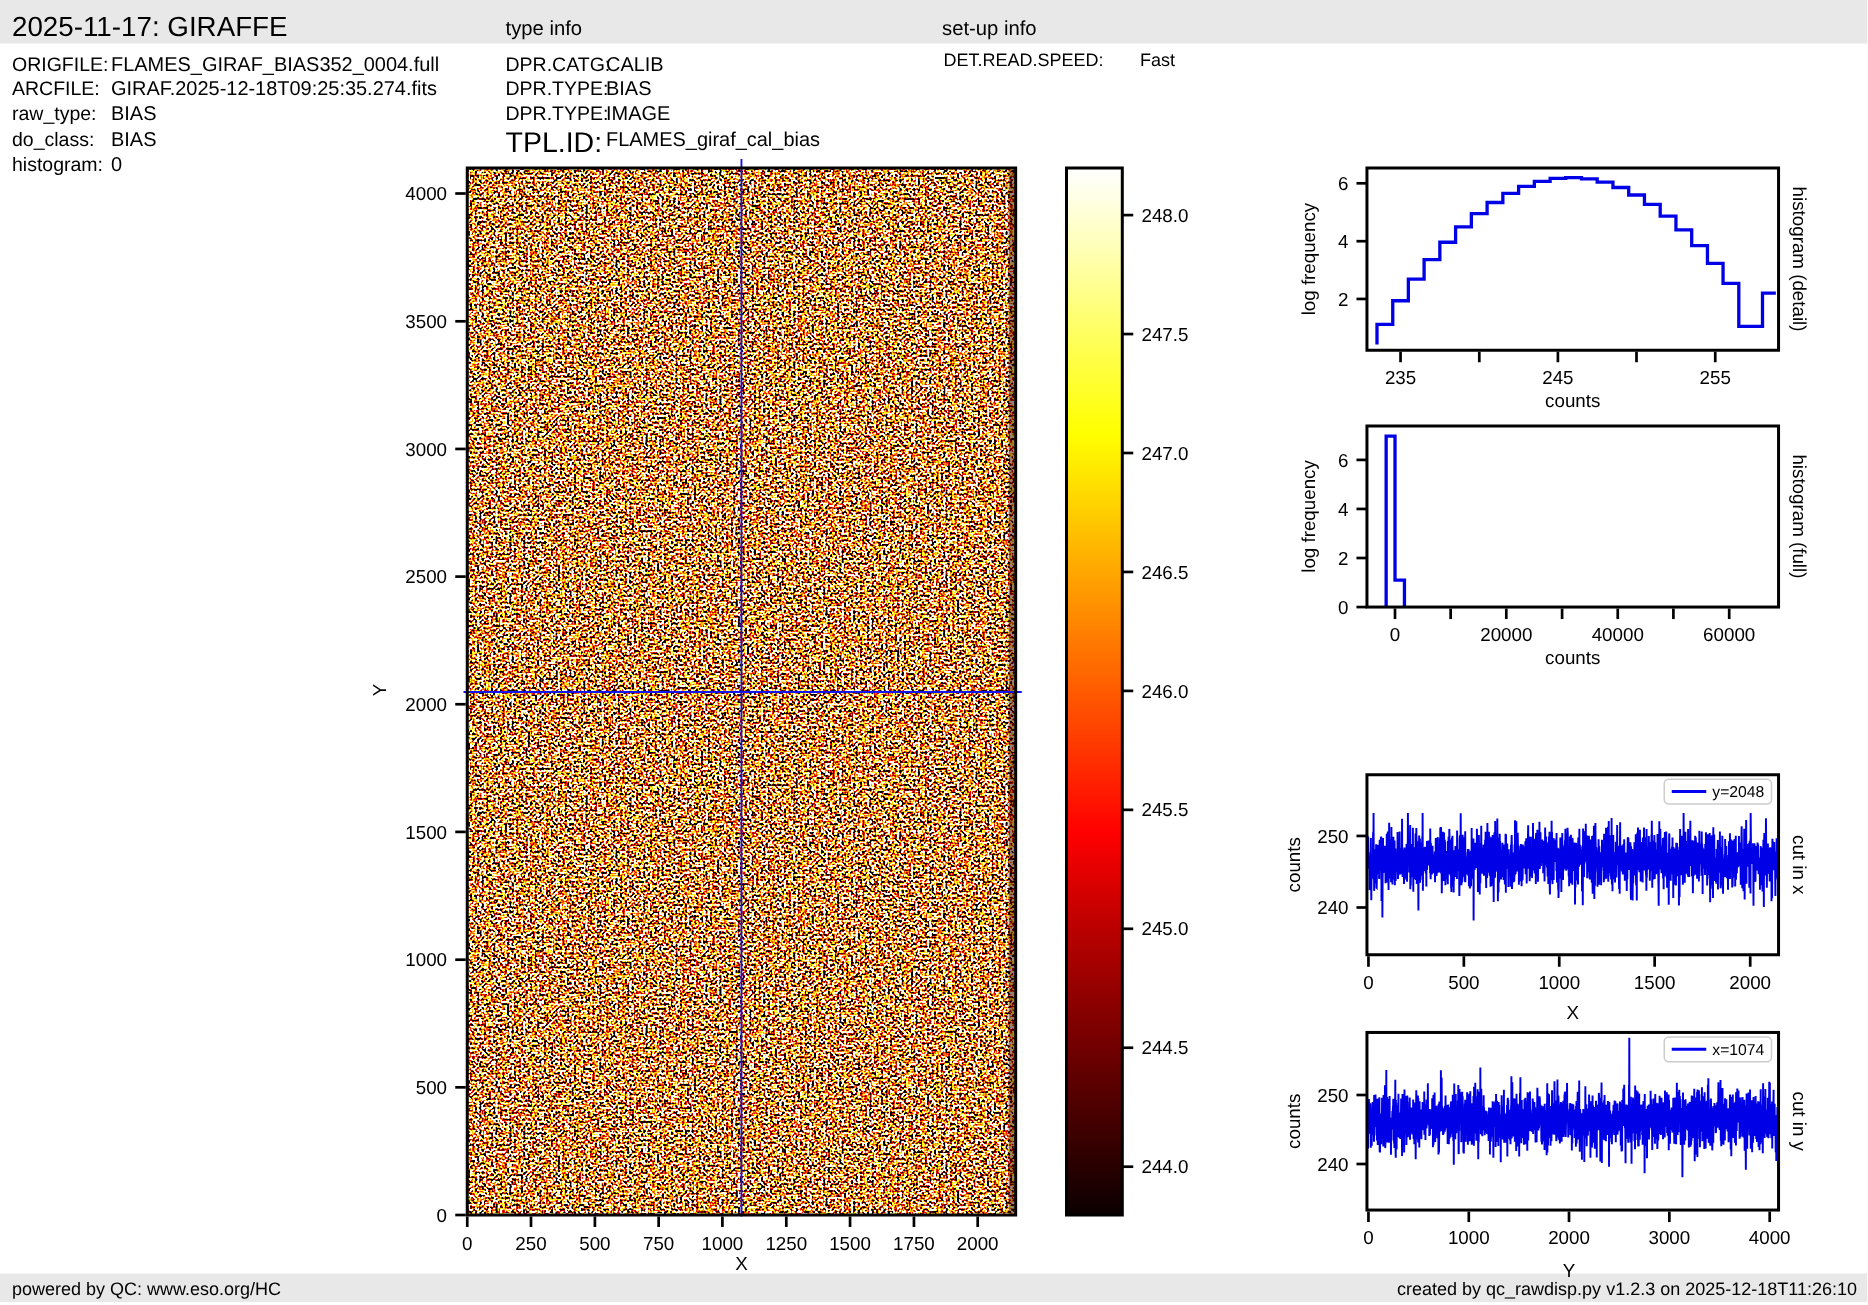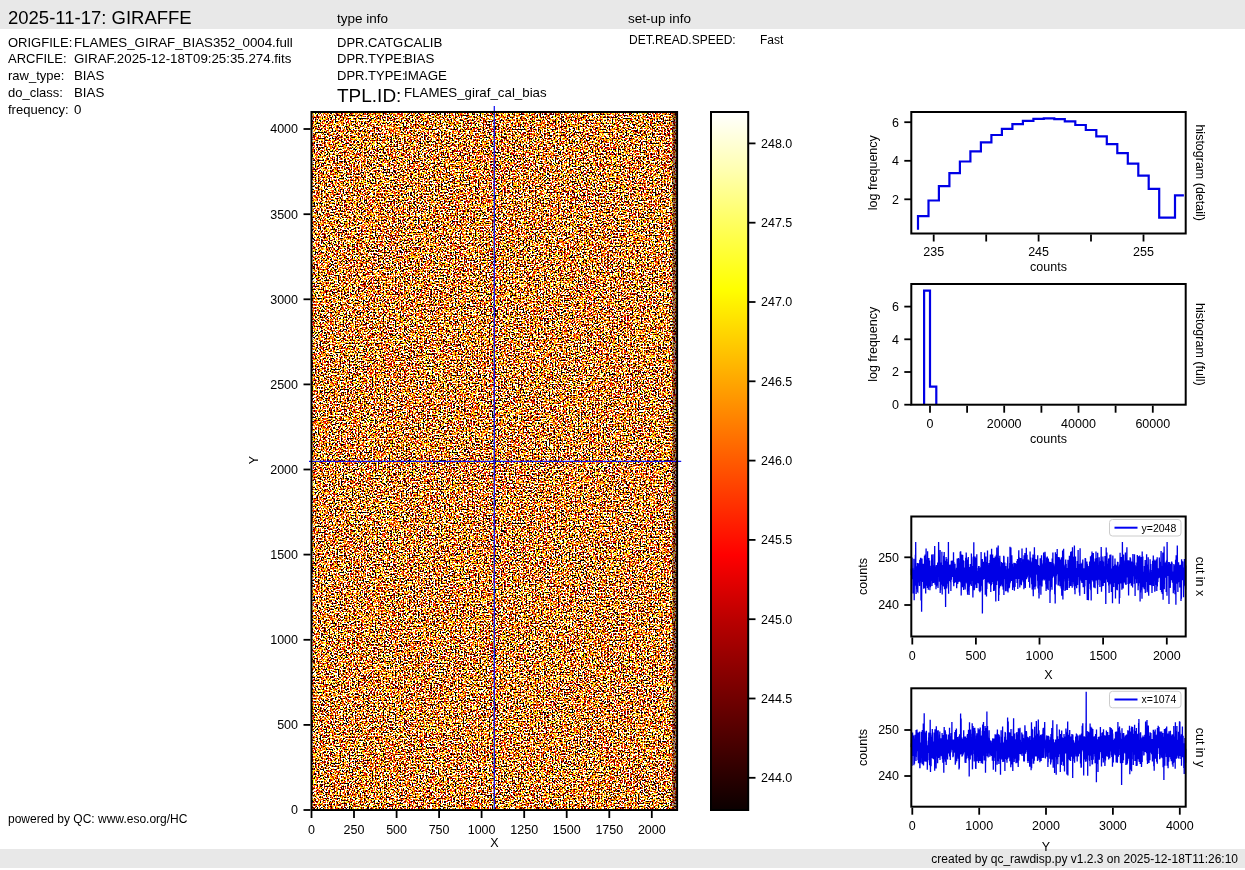--- a/index.html
+++ b/index.html
@@ -20,37 +20,37 @@
 <div class="abs" style="left:628px;top:10.5px;font-size:13.5px;">set-up info</div>
 
 <div class="abs" style="left:8px;top:34.5px;font-size:13px;">ORIGFILE:</div>
 <div class="abs" style="left:74px;top:34.5px;font-size:13.3px;">FLAMES_GIRAF_BIAS352_0004.full</div>
 <div class="abs" style="left:8px;top:51.2px;font-size:13px;">ARCFILE:</div>
 <div class="abs" style="left:74px;top:51.2px;font-size:13.3px;">GIRAF.2025-12-18T09:25:35.274.fits</div>
 <div class="abs" style="left:8px;top:67.9px;font-size:13px;">raw_type:</div>
 <div class="abs" style="left:74px;top:67.9px;font-size:13.3px;">BIAS</div>
 <div class="abs" style="left:8px;top:84.6px;font-size:13px;">do_class:</div>
 <div class="abs" style="left:74px;top:84.6px;font-size:13.3px;">BIAS</div>
-<div class="abs" style="left:8px;top:101.5px;font-size:13px;">frequency:</div>
+<div class="abs" style="left:8px;top:101.5px;font-size:13px;">histogram:</div>
 <div class="abs" style="left:74px;top:101.5px;font-size:13.3px;">0</div>
 
 <div class="abs" style="left:337px;top:34.5px;font-size:13px;">DPR.CATG:</div>
 <div class="abs" style="left:404px;top:34.5px;font-size:13.3px;">CALIB</div>
 <div class="abs" style="left:337px;top:51.2px;font-size:13px;">DPR.TYPE:</div>
 <div class="abs" style="left:404px;top:51.2px;font-size:13.3px;">BIAS</div>
 <div class="abs" style="left:337px;top:67.9px;font-size:13px;">DPR.TYPE:</div>
 <div class="abs" style="left:404px;top:67.9px;font-size:13.3px;">IMAGE</div>
 <div class="abs" style="left:337px;top:84.6px;font-size:19px;">TPL.ID:</div>
 <div class="abs" style="left:404px;top:84.6px;font-size:13.3px;">FLAMES_giraf_cal_bias</div>
 
 <div class="abs" style="left:629px;top:32.5px;font-size:12px;">DET.READ.SPEED:</div>
 <div class="abs" style="left:760px;top:32.5px;font-size:12px;">Fast</div>
 
 <div class="bar" style="top:849px;height:18.5px;"></div>
-<div class="abs" style="left:8px;top:812px;font-size:12px;">powered by QC: www.eso.org/HC</div>
+<div class="abs" style="left:8px;top:852px;font-size:12px;">powered by QC: www.eso.org/HC</div>
 <div class="abs" style="right:7px;top:852px;font-size:12px;">created by qc_rawdisp.py v1.2.3 on 2025-12-18T11:26:10</div>
 
 <svg width="1245" height="870" style="position:absolute;left:0;top:0;" xmlns="http://www.w3.org/2000/svg">
 <defs>
 <filter id="noise" color-interpolation-filters="sRGB" x="0" y="0" width="100%" height="100%">
   <feTurbulence type="fractalNoise" baseFrequency="0.65" numOctaves="1" seed="11" result="t"></feTurbulence>
   <feColorMatrix in="t" type="matrix" values="0.333 0.333 0.333 0 0  0.333 0.333 0.333 0 0  0.333 0.333 0.333 0 0  0 0 0 0 1" result="g"></feColorMatrix>
   <feComponentTransfer result="v">
     <feFuncR type="linear" slope="8.5" intercept="-3.64"></feFuncR>
     <feFuncG type="linear" slope="8.5" intercept="-3.64"></feFuncG>

